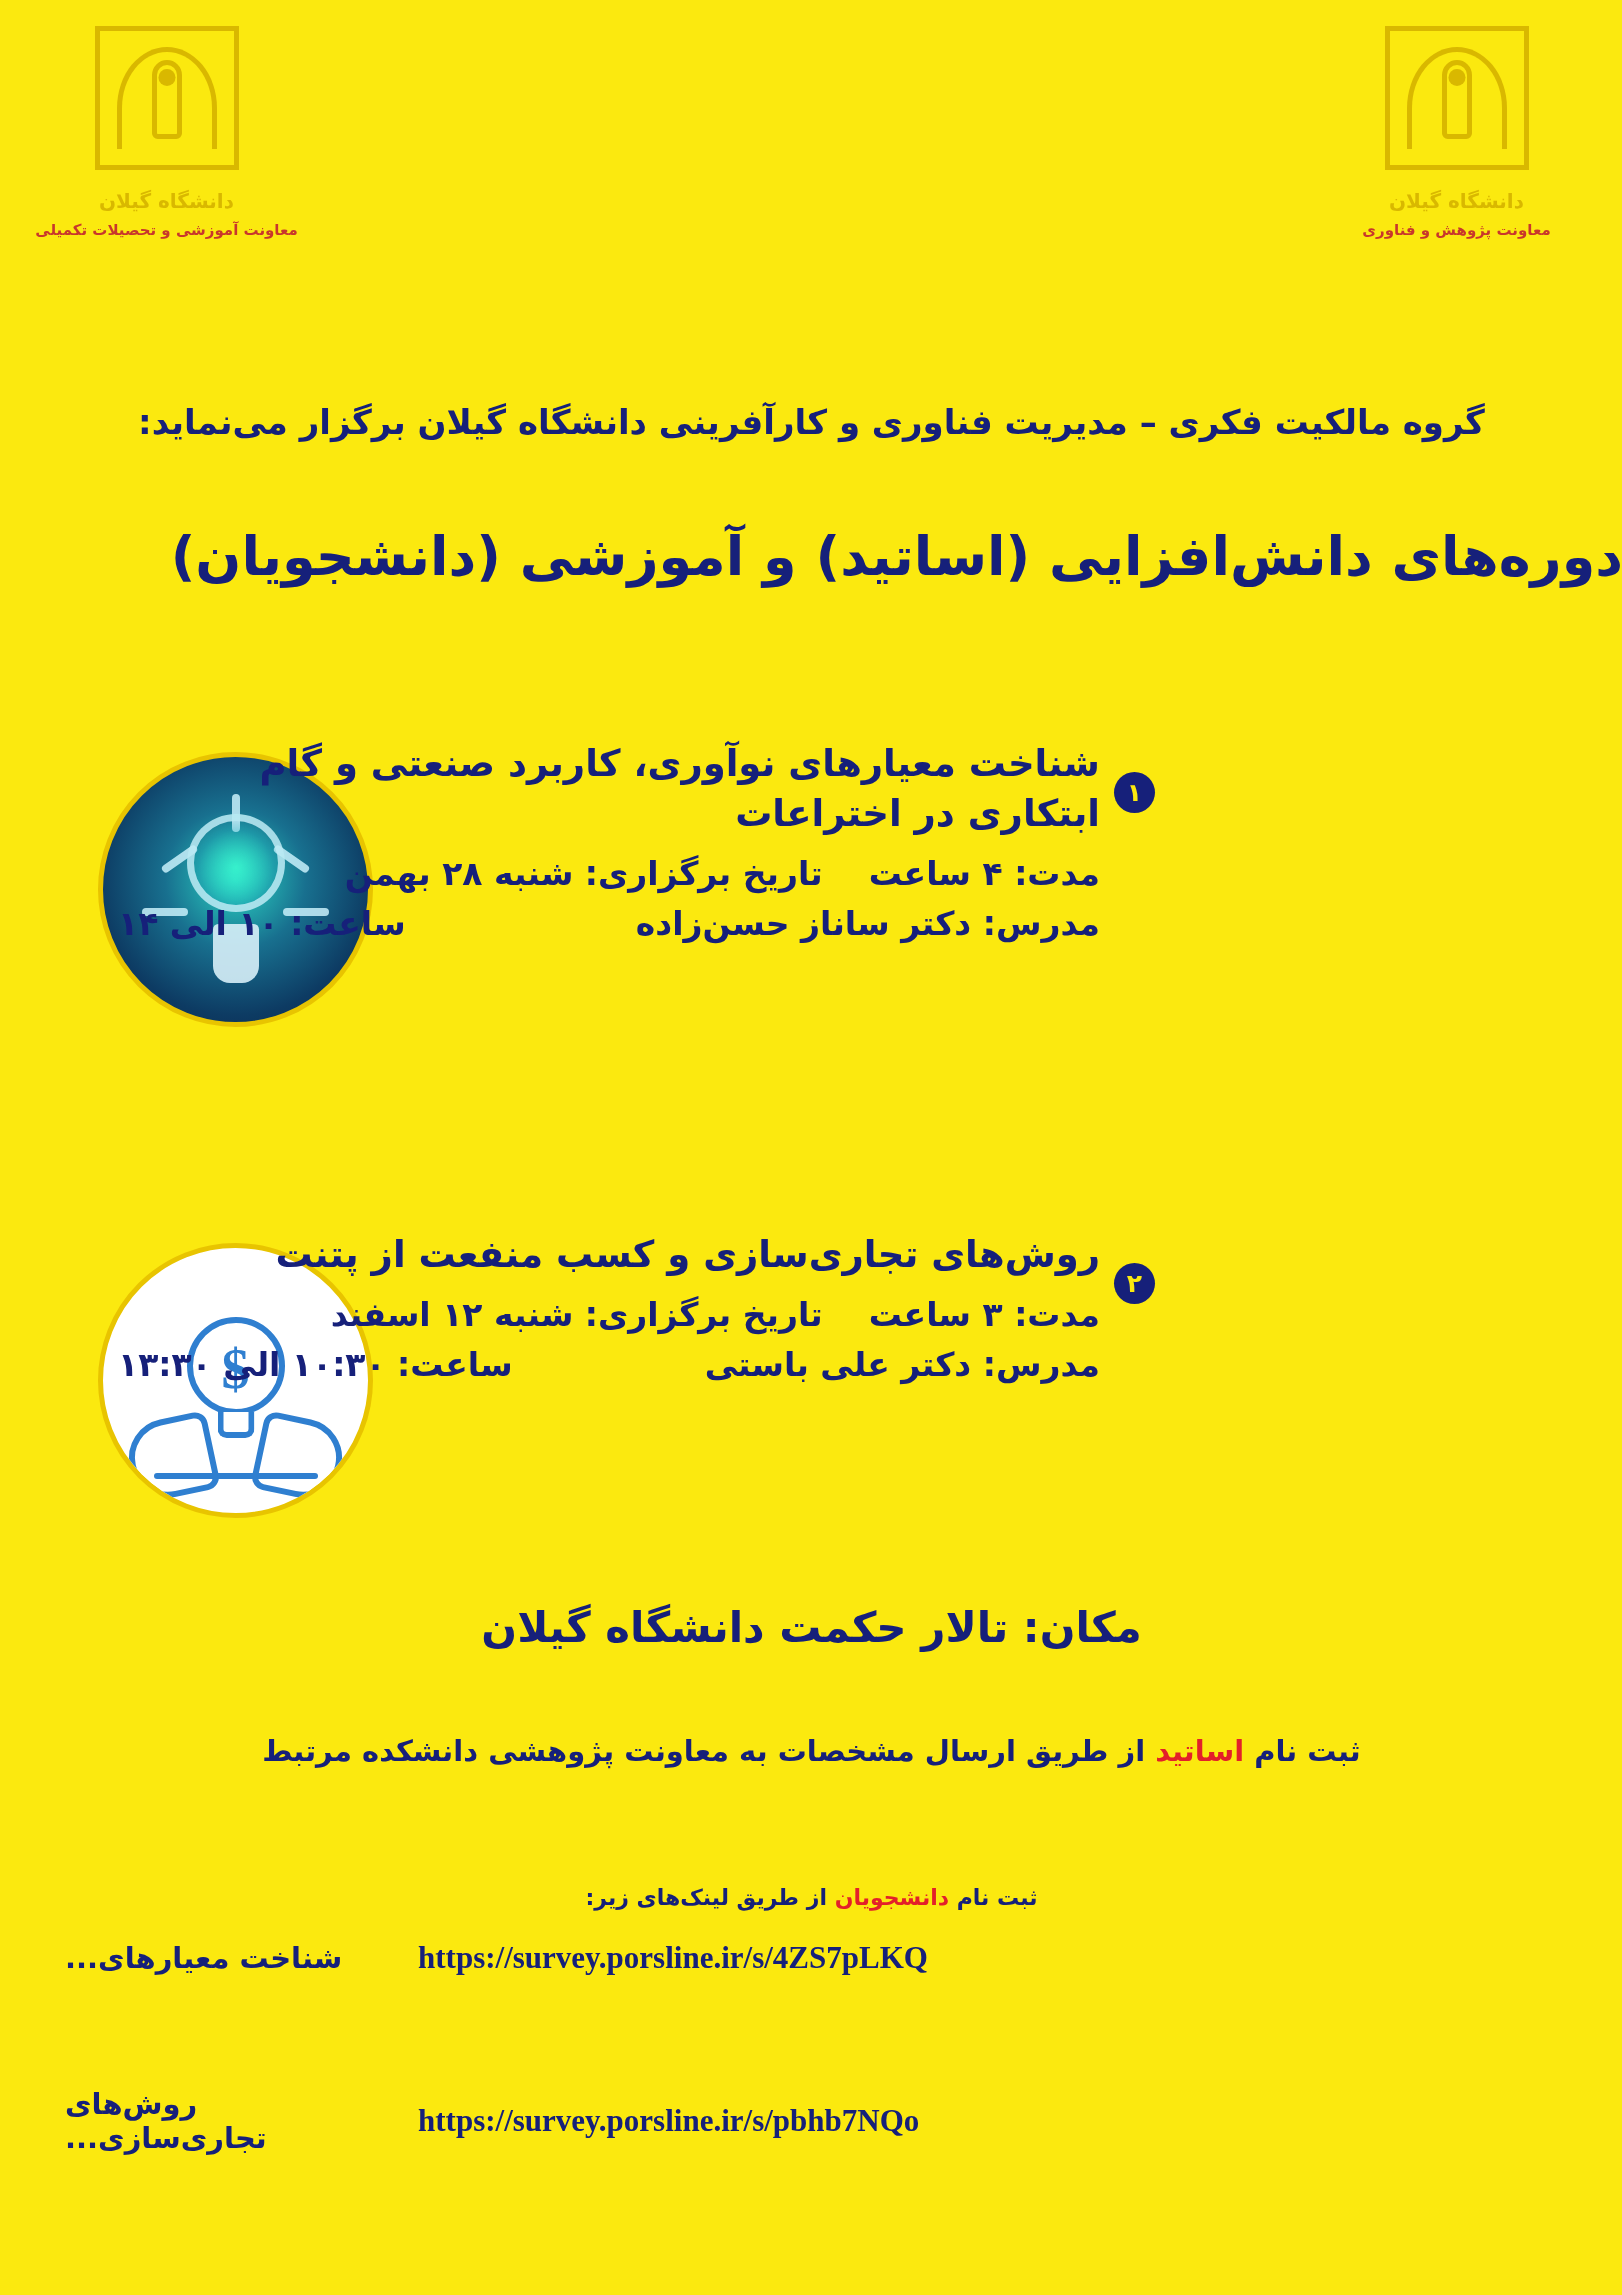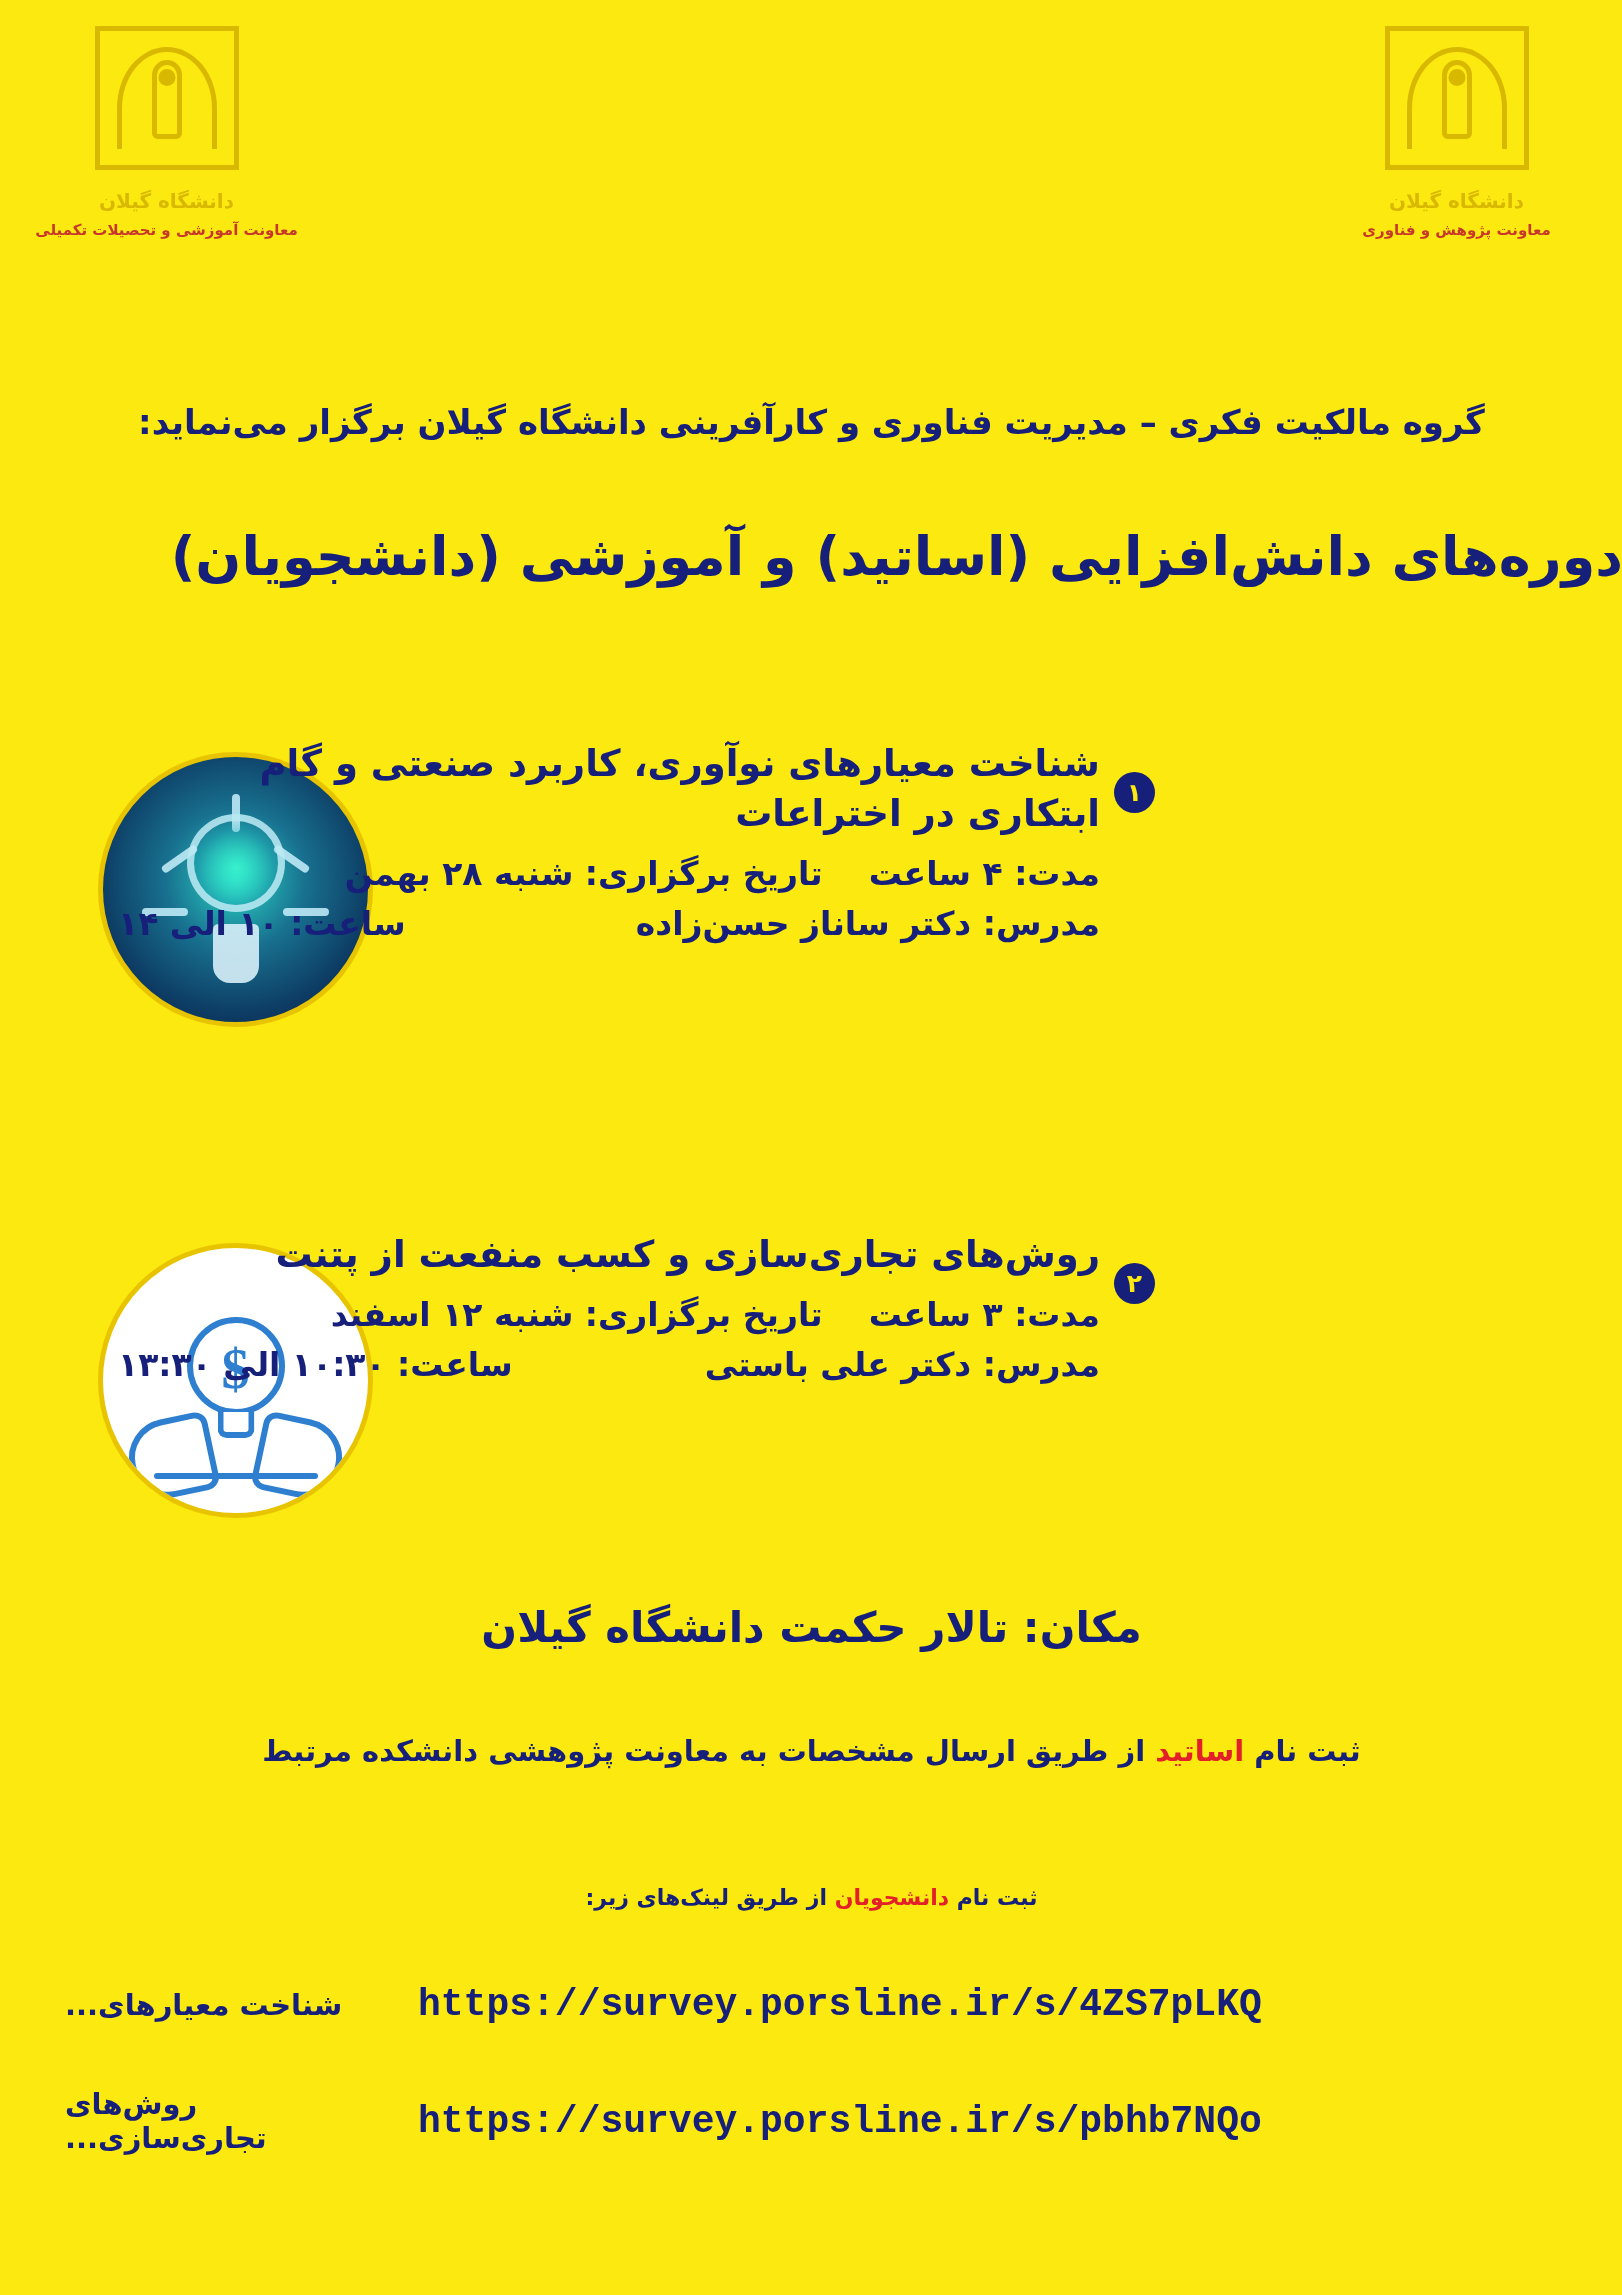--- a/index.html
+++ b/index.html
@@ -313,36 +313,36 @@
   .link-row {
     position: absolute;
     left: 39px;
     right: 39px;
     display: flex;
     flex-direction: row-reverse;
     align-items: center;
     justify-content: flex-start;
     direction: rtl;
   }
-  .link-1 { top: 1983px; }
+  .link-1 { top: 1940px; }
   .link-2 { top: 2087px; }
 
   .link-label {
     width: 366px;
     text-align: left;
     font-size: 29px;
     font-weight: bold;
     color: #16207A;
     direction: rtl;
     padding-left: 26px;
     box-sizing: border-box;
   }
   .link-url {
-    font-family: Liberation Mono, monospace;
-    font-size: 38px;
+    font-family: Liberation Serif, serif;
+    font-size: 31px;
     font-weight: bold;
     color: #16207A;
     direction: ltr;
     text-align: left;
     flex: 1;
     padding-left: 13px;
   }
 </style>
 </head>
 <body>

